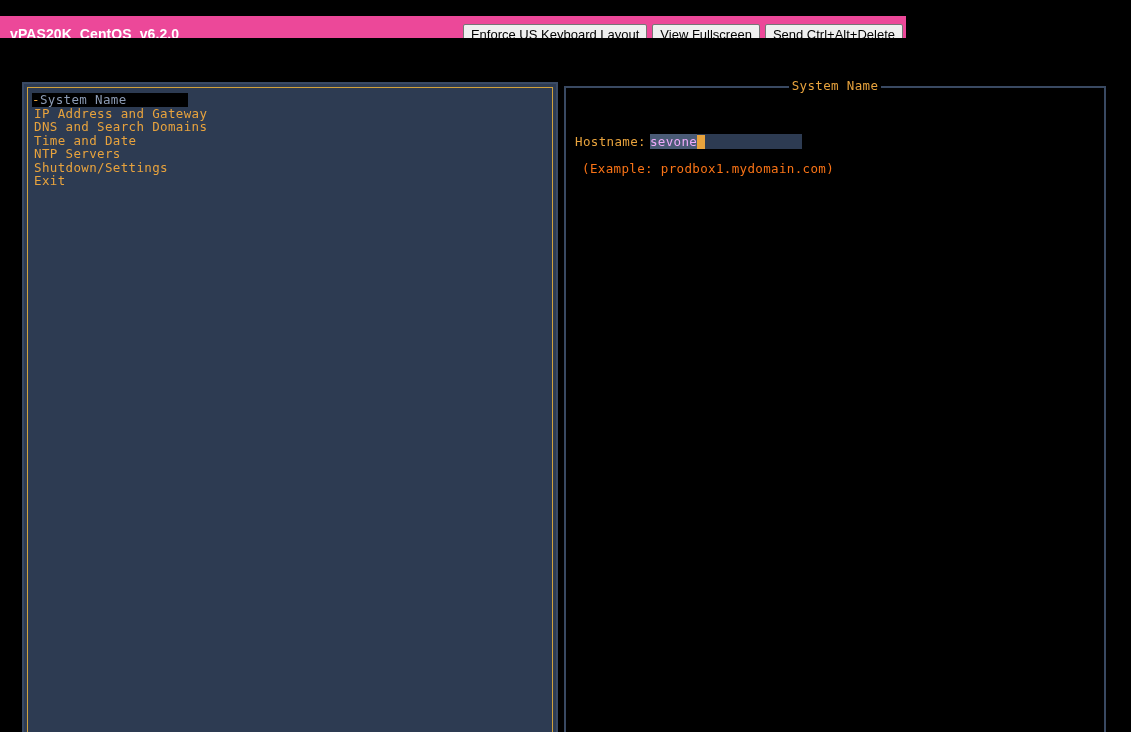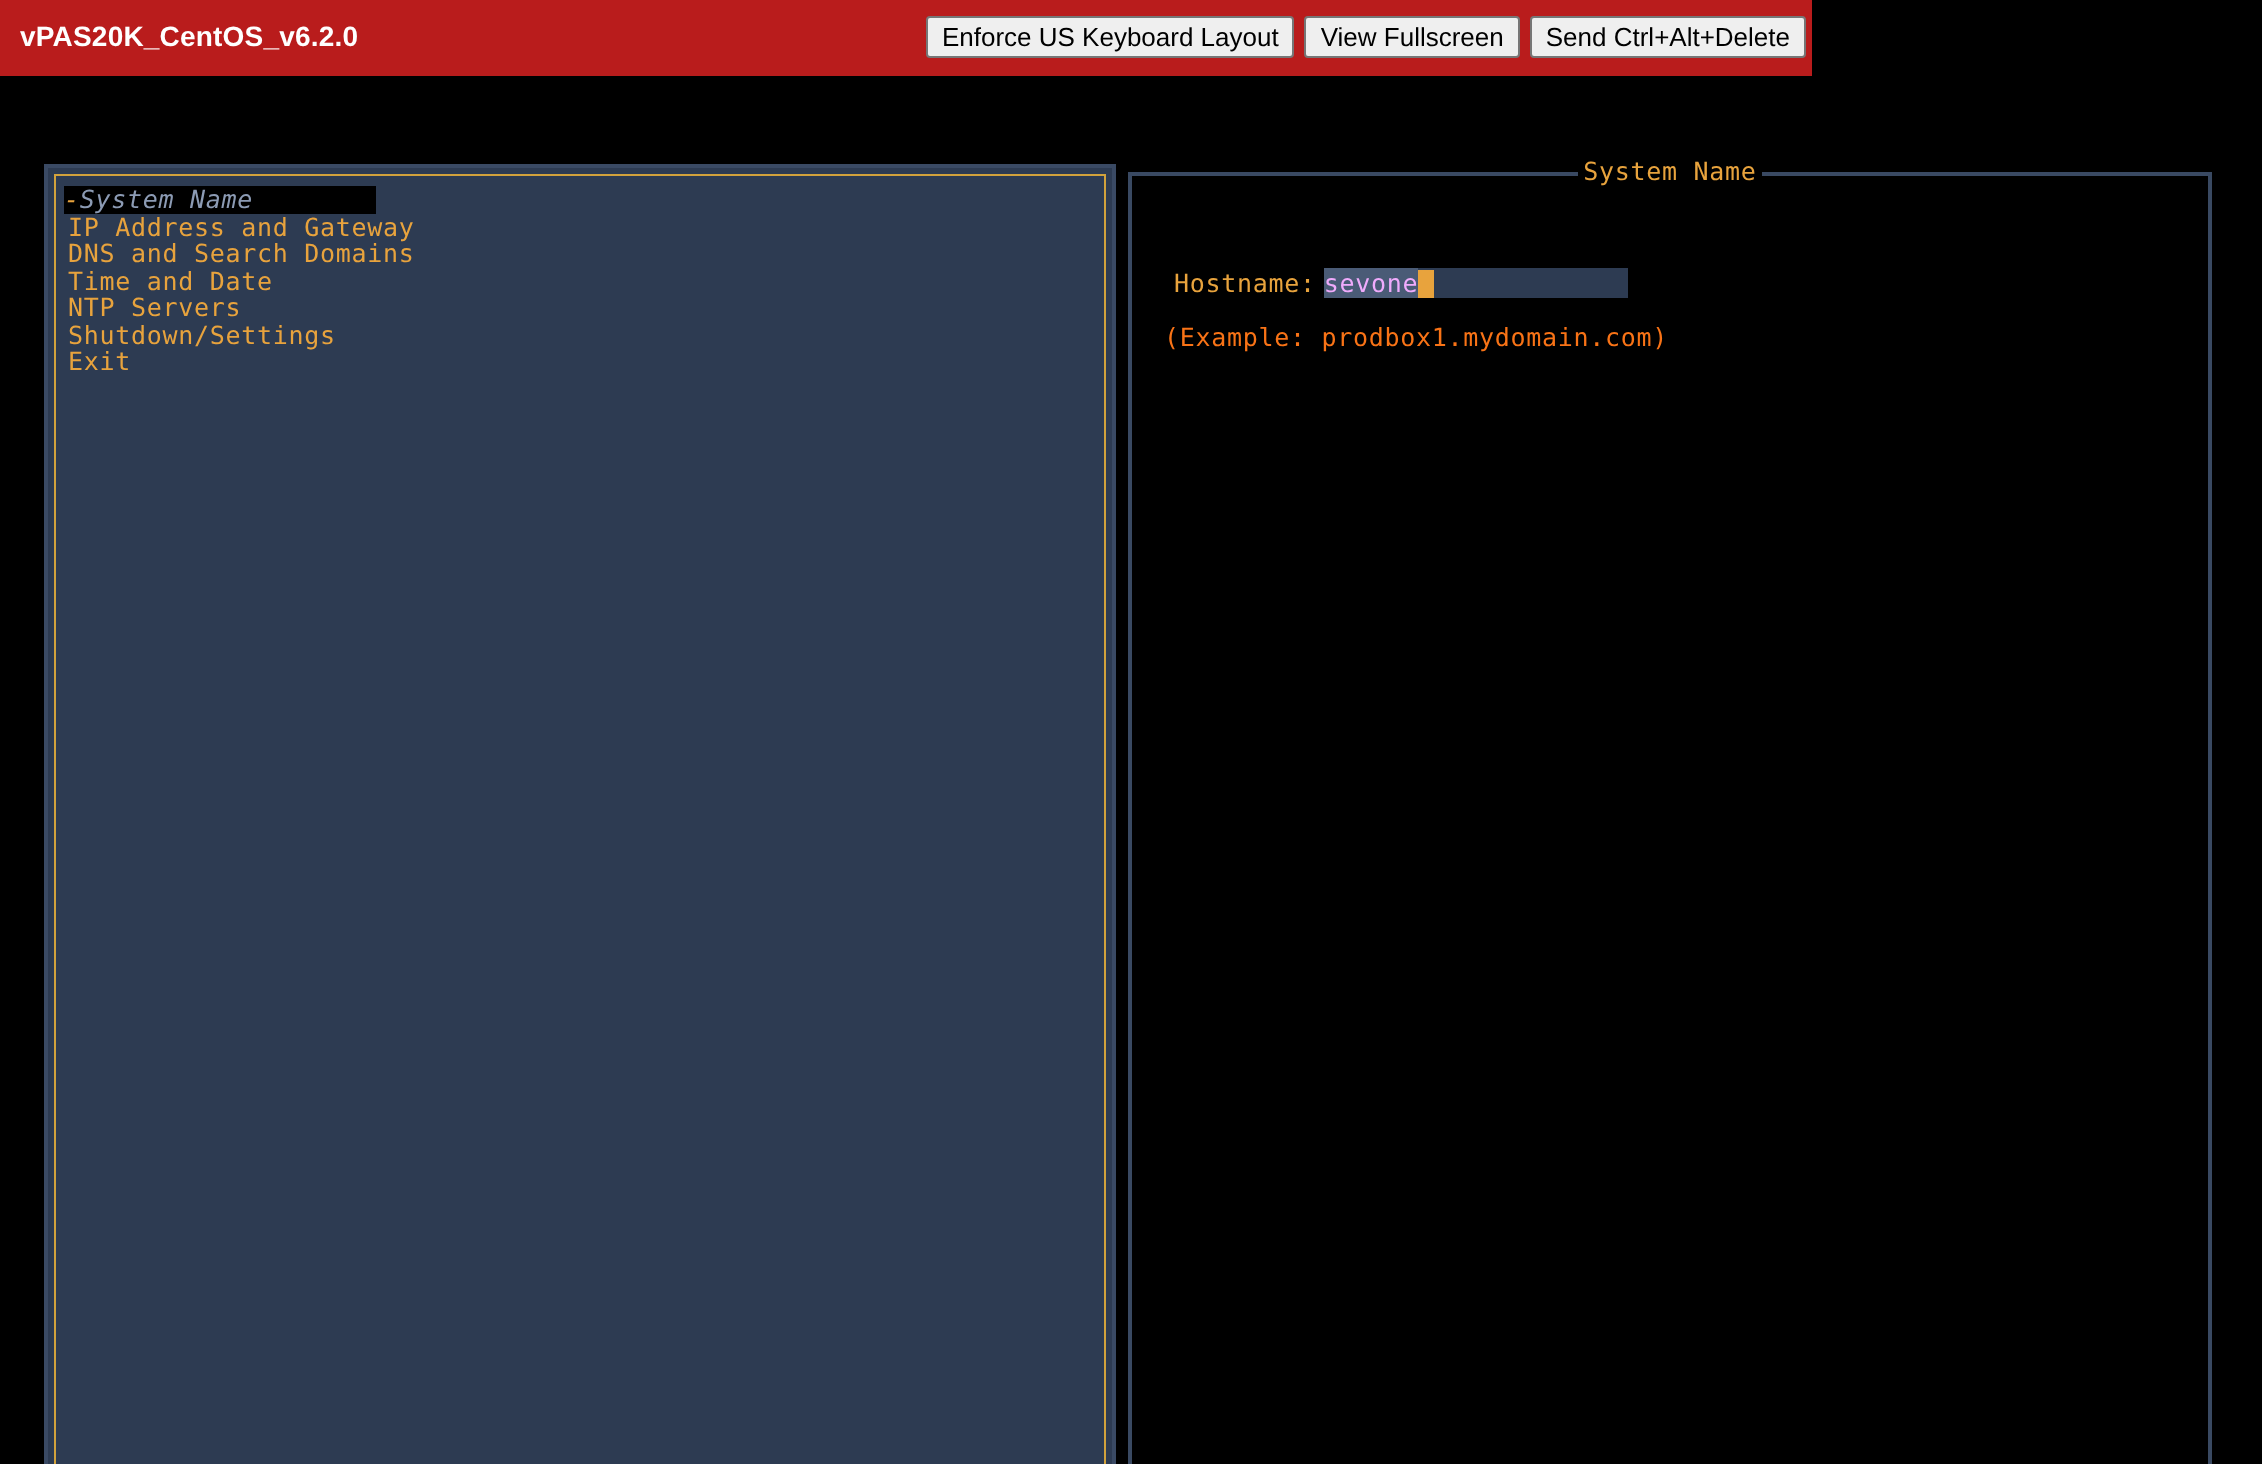--- a/index.html
+++ b/index.html
@@ -11,24 +11,24 @@
     width: 1131px;
     height: 732px;
     overflow: hidden;
     font-family: "Liberation Sans", sans-serif;
     position: relative;
   }
 
   
   #toolbar {
     position: absolute;
-    left: 0; top: 0;
+    left: 0; top: 16px;
     width: 906px;
     height: 38px;
-    background: #b91c1c;
+    background: #ec4899;
   }
   #vm-title {
     position: absolute;
     left: 10px;
     top: 10px;
     color: #ffffff;
     font-size: 14px;
     font-weight: bold;
     font-family: "Liberation Sans", sans-serif;
     letter-spacing: 0.1px;
@@ -102,21 +102,20 @@
     white-space: pre;
     letter-spacing: 0.35px;
     padding-left: 2px;
   }
   .menu-item.selected {
     background: #000000;
     color: #8c9bb4;
     width: 156px;
     box-sizing: border-box;
     padding-left: 0;
-    font-style: italic;
   }
   .menu-item.selected .marker {
     color: #e8a33d;
   }
 
   
   #detail-panel {
     position: absolute;
     left: 564px;
     top: 48px;
@@ -147,21 +146,20 @@
     position: absolute;
     left: 9px;
     top: 46px;
     display: flex;
     align-items: center;
     font-family: "DejaVu Sans Mono", monospace;
     font-size: 12.5px;
     line-height: 15px;
     letter-spacing: 0.35px;
     white-space: pre;
-    margin-left: 12px;
   }
   #field-label {
     color: #e8a33d;
   }
   #field-input {
     background: #2d3b52;
     width: 152px;
     height: 15px;
     display: flex;
     align-items: center;

